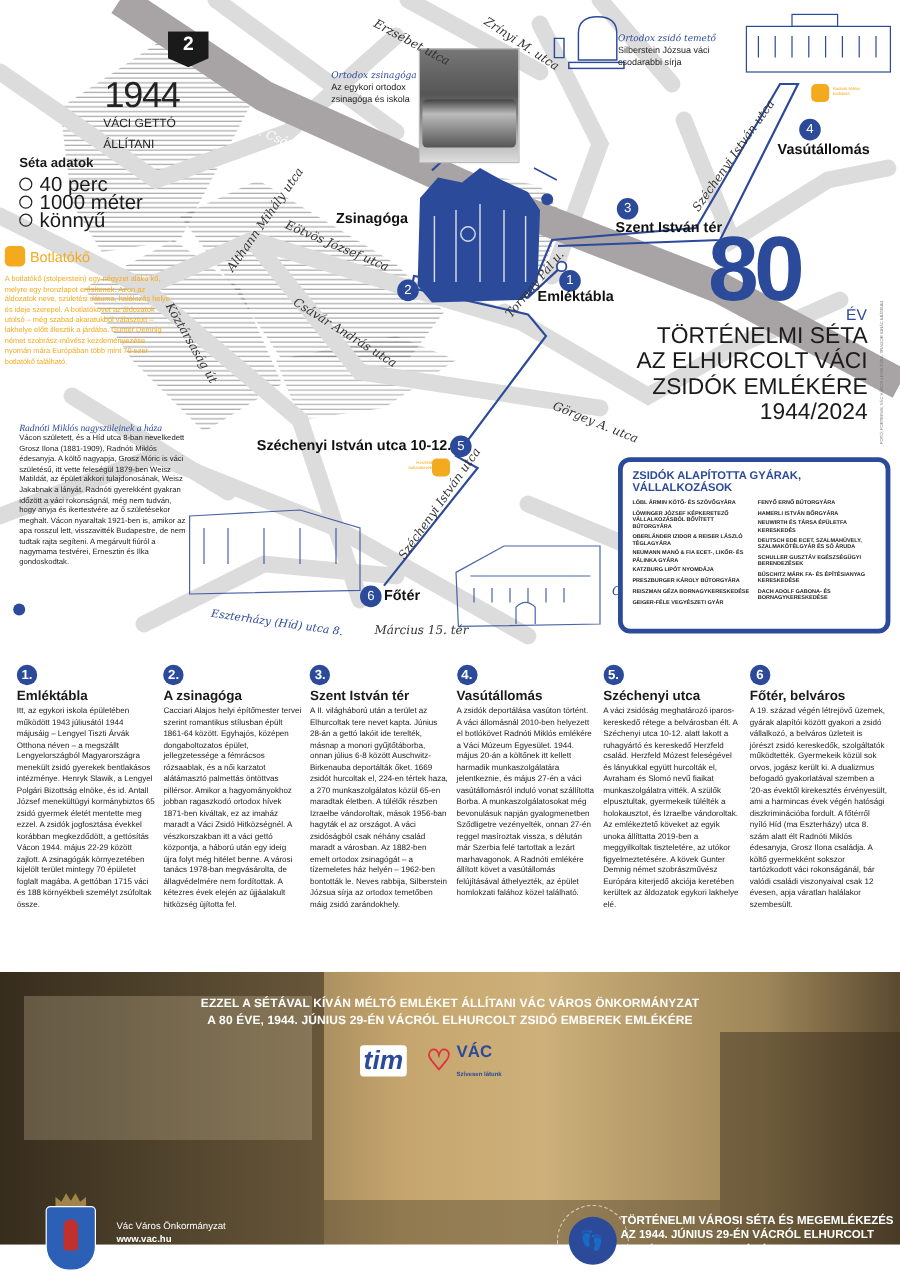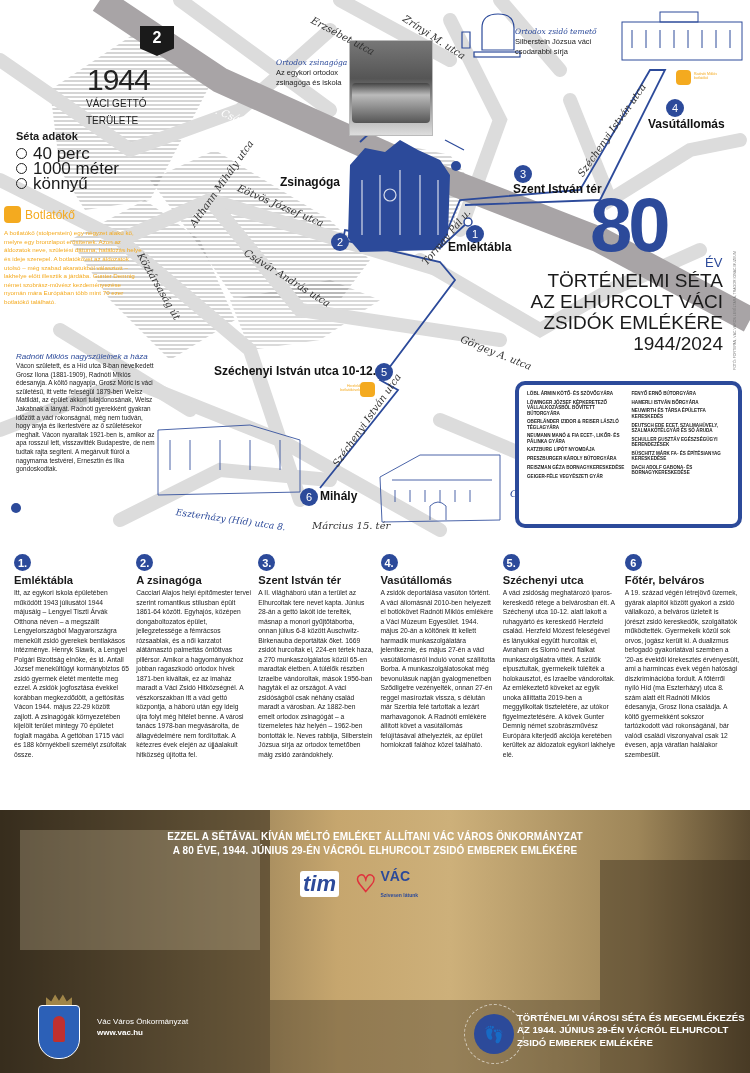--- a/index.html
+++ b/index.html
@@ -16,21 +16,21 @@
   .pin-2 { position: absolute; left: 140px; top: 26px; width: 34px; height: 30px; background: #1a1a1a; color: #fff; font-weight: 700; font-size: 16px; text-align: center; line-height: 24px; clip-path: polygon(0 0,100% 0,100% 75%,50% 100%,0 75%); }
   .walk-info { position: absolute; left: 16px; top: 130px; font-size: 11px; }
   .walk-info h3 { font-size: 11px; font-weight: 700; margin-bottom: 4px; }
   .walk-row { display: flex; align-items: center; gap: 6px; height: 15px; font-size: 17px; }
   .walk-row .ic { width: 11px; height: 11px; border: 1.3px solid #222; border-radius: 50%; display: inline-block; }
   .stone-legend { position: absolute; left: 4px; top: 205px; width: 140px; }
   .stone-sq { display: inline-block; width: 17px; height: 17px; border-radius: 4px; background: #f4aa1f; vertical-align: middle; }
   .stone-title { color: #f4aa1f; font-size: 12px; margin-left: 4px; vertical-align: middle; }
   .stone-text { color: #f4aa1f; font-size: 6.2px; line-height: 8.6px; margin-top: 6px; }
   .radnoti { position: absolute; left: 16px; top: 352px; width: 142px; }
-  .radnoti .rt { color: #2c4a9a; font-family: Liberation Sans, sans-serif; font-style: italic; font-size: 8px; line-height: 10px; }
+  .radnoti .rt { color: #2c4a9a; font-family: Liberation Serif, serif; font-style: italic; font-size: 8px; line-height: 10px; }
   .radnoti .rb { font-size: 6.4px; line-height: 8.6px; color: #222; }
   .big80 { position: absolute; left: 590px; top: 185px; font-size: 76px; font-weight: 900; color: #2c4a9a; letter-spacing: -4px; line-height: 80px; }
   .ev { position: absolute; left: 705px; top: 255px; color: #2c4a9a; font-size: 13px; }
   .main-title { position: absolute; right: 27px; top: 270px; text-align: right; font-size: 19px; line-height: 21px; color: #1a1a1a; }
   .credit { position: absolute; left: 733px; top: 240px; width: 10px; height: 130px; font-size: 3.5px; color: #777; writing-mode: vertical-rl; transform: rotate(180deg); white-space: nowrap; }
   .factories { position: absolute; left: 515px; top: 381px; width: 227px; height: 147px; border: 4px solid #2c4a9a; border-radius: 10px; background: #fff; padding: 6px 8px; }
   .factories h4 { color: #2c4a9a; font-size: 9.3px; font-weight: 900; margin-bottom: 5px; }
   .fac-cols { display: flex; gap: 6px; }
   .fac-col { flex: 1; }
   .fac-item { font-size: 4.6px; line-height: 5.4px; margin-bottom: 3.3px; color: #222; text-transform: uppercase; font-weight: 700; }
@@ -39,21 +39,21 @@
   .photo-cap { position: absolute; left: 276px; top: 58px; width: 74px; font-size: 7.5px; line-height: 10px; }
   .photo-cap .t { color: #2c4a9a; font-family: "DejaVu Serif", serif; font-style: italic; font-size: 7.5px; }
   .cem-cap { position: absolute; left: 515px; top: 27px; width: 98px; font-size: 7.5px; line-height: 10px; }
   .cem-cap .t { color: #2c4a9a; font-family: "DejaVu Serif", serif; font-style: italic; font-size: 7.5px; }
   .tiny-yellow { position: absolute; font-size: 3.5px; line-height: 4px; color: #f4aa1f; }
   .articles { position: absolute; left: 0; top: 548px; width: 750px; height: 262px; display: flex; padding: 0 6px 0 14px; gap: 3px; }
   .art { flex: 1; padding-right: 4px; }
   .art .num { width: 17px; height: 17px; border-radius: 50%; background: #2c4a9a; color: #fff; font-weight: 700; font-size: 11px; display: flex; align-items: center; justify-content: center; margin-top: 6px; margin-bottom: 3px; }
   .art h5 { font-size: 11.2px; font-weight: 700; margin-bottom: 2px; }
   .art p { font-size: 6.7px; line-height: 9.5px; color: #222; }
-  .footer { position: absolute; left: 0; top: 810px; width: 750px; height: 263px; background: linear-gradient(90deg,#3e3322 0%,#8b7650 25%,#c6a66e 45%,#cdb07a 60%,#9e8659 85%,#5a4a30 100%); overflow: hidden; }
+  .footer { position: absolute; left: 0; top: 810px; width: 750px; height: 227px; background: linear-gradient(90deg,#3e3322 0%,#8b7650 25%,#c6a66e 45%,#cdb07a 60%,#9e8659 85%,#5a4a30 100%); overflow: hidden; }
   .footer .bld { position: absolute; background: rgba(40,30,20,.5); }
   .dedic { position: absolute; left: 0; top: 20px; width: 750px; text-align: center; color: #fff; font-weight: 700; font-size: 10px; line-height: 14px; letter-spacing: .1px; }
   .logos { position: absolute; left: 300px; top: 58px; display: flex; align-items: center; gap: 16px; }
   .tim { color: #2c4a9a; font-size: 22px; font-weight: 900; font-style: italic; background: #fff; padding: 0 3px; border-radius: 3px; }
   .vac-logo { display: flex; align-items: center; gap: 4px; color: #2c4a9a; font-weight: 700; font-size: 14px; }
   .vac-heart { color: #e0313c; font-size: 24px; }
   .vac-sub { font-size: 5px; color: #2c4a9a; }
   .city { position: absolute; left: 97px; top: 1016px; color: #fff; font-size: 8px; line-height: 11px; }
   .city b { font-weight: 700; }
   .crest { position: absolute; left: 38px; top: 1005px; width: 42px; height: 54px; background: #2c60b7; border-radius: 4px 4px 20px 20px; border: 1px solid #fff; }
@@ -139,21 +139,21 @@
       <path d="M392,480 h100 M395,490 v12 M410,490 v12 M425,490 v12 M440,490 v12 M455,490 v12 M470,490 v12"></path>
       <path d="M430,520 v-14 q8,-8 16,0 v14"></path>
     </g>
   </svg>
 
   <div class="pin-2">2</div>
 
   <div class="ghetto-year">1944</div>
   <div class="ghetto-sub">
     <div>VÁCI GETTÓ</div>
-    <div>TERÜLETE</div>
+    <div>ÁLLÍTANI</div>
   </div>
 
   <div class="walk-info">
     <h3>Séta adatok</h3>
     <div class="walk-row">
         <span class="ic"></span>
         <span>40 perc</span>
       </div>
     <div class="walk-row">
         <span class="ic"></span>
@@ -211,33 +211,34 @@
   <div class="stop-label" style="left:448px;top:240px;">Emléktábla</div>
   <div class="stop-badge" style="left:331px;top:233px;">2</div>
   <div class="stop-label" style="left:280px;top:175px;">Zsinagóga</div>
   <div class="stop-badge" style="left:514px;top:165px;">3</div>
   <div class="stop-label" style="left:513px;top:182px;">Szent István tér</div>
   <div class="stop-badge" style="left:666px;top:99px;">4</div>
   <div class="stop-label" style="left:648px;top:117px;">Vasútállomás</div>
   <div class="stop-badge" style="left:375px;top:363px;">5</div>
   <div class="stop-label" style="left:214px;top:364px;">Széchenyi István utca 10-12.</div>
   <div class="stop-badge" style="left:300px;top:488px;">6</div>
-  <div class="stop-label" style="left:320px;top:489px;">Mihály</div>
+  <div class="stop-label" style="left:320px;top:489px;">Főtér</div>
 
   <div class="big80">80</div>
   <div class="ev">ÉV</div>
   <div class="main-title">
     <div>TÖRTÉNELMI SÉTA</div>
     <div>AZ ELHURCOLT VÁCI</div>
     <div>ZSIDÓK EMLÉKÉRE</div>
     <div>1944/2024</div>
   </div>
   <div class="credit">FOTÓ: FORTEPAN, VÁC VÁROS LEVÉLTÁRA, TRAGOR IGNÁC MÚZEUM</div>
 
   <div class="factories">
+    <h4>ZSIDÓK ALAPÍTOTTA GYÁRAK, VÁLLALKOZÁSOK</h4>
     <div class="fac-cols">
       <div class="fac-col">
         <div class="fac-item">Löbl Ármin kötő- és szövőgyára</div>
         <div class="fac-item">Löwinger József képkeretező vállalkozásból bővített bútorgyára</div>
         <div class="fac-item">Oberländer Izidor &amp; Reiser László téglagyára</div>
         <div class="fac-item">Neumann Manó &amp; fia ecet-, likőr- és pálinka gyára</div>
         <div class="fac-item">Katzburg Lipót nyomdája</div>
         <div class="fac-item">Preszburger Károly bútorgyára</div>
         <div class="fac-item">Reiszman Géza bornagykereskedése</div>
         <div class="fac-item">Geiger-féle vegyészeti gyár</div>

